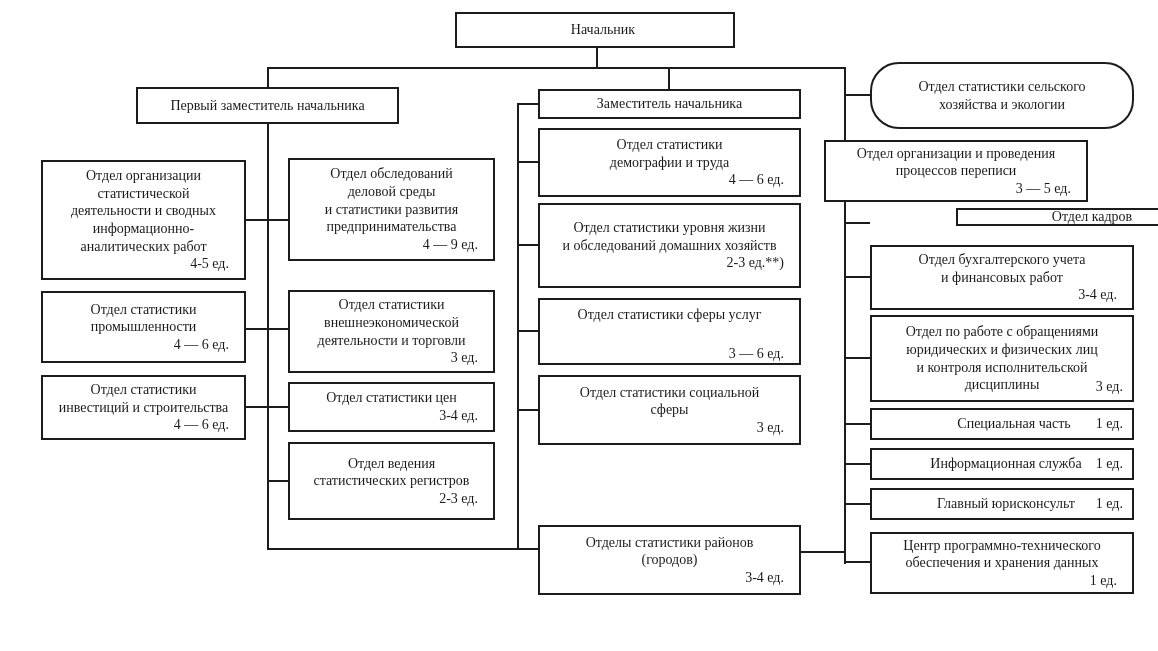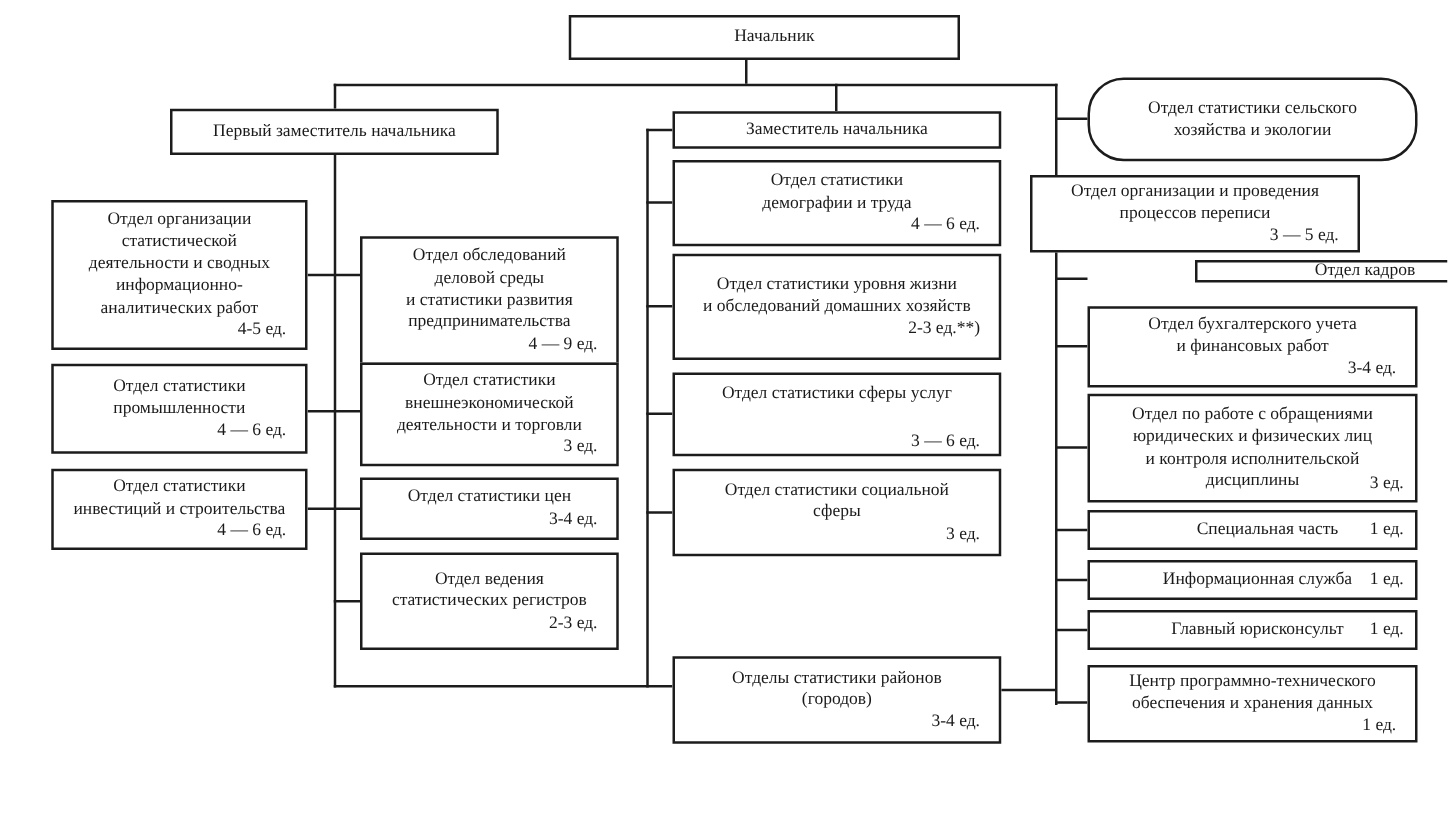--- a/index.html
+++ b/index.html
@@ -50,21 +50,21 @@
   <div class="line" style="left:844px;top:94px;width:26px;height:2px;"></div>
   <div class="line" style="left:844px;top:170px;width:26px;height:2px;"></div>
   <div class="line" style="left:844px;top:222px;width:26px;height:2px;"></div>
   <div class="line" style="left:844px;top:276px;width:26px;height:2px;"></div>
   <div class="line" style="left:844px;top:357px;width:26px;height:2px;"></div>
   <div class="line" style="left:844px;top:423px;width:26px;height:2px;"></div>
   <div class="line" style="left:844px;top:463px;width:26px;height:2px;"></div>
   <div class="line" style="left:844px;top:503px;width:26px;height:2px;"></div>
   <div class="line" style="left:844px;top:561px;width:26px;height:2px;"></div>
 
-  <div class="box" style="left:455px;top:12px;width:313px;height:36px;padding-left:16px;">
+  <div class="box" style="left:455px;top:12px;width:280px;height:36px;padding-left:16px;">
     <div class="title">Начальник</div>
   </div>
 
   <div class="box" style="left:136px;top:87px;width:263px;height:37px;justify-content:center;">
     <div class="title">Первый заместитель начальника</div>
   </div>
   <div class="box" style="left:538px;top:89px;width:263px;height:30px;">
     <div class="title">Заместитель начальника</div>
   </div>
 
@@ -80,21 +80,21 @@
     <div class="title">Отдел статистики
 промышленности</div>
     <div class="units">4 — 6 ед.</div>
   </div>
   <div class="box" style="left:41px;top:375px;width:205px;height:65px;">
     <div class="title">Отдел статистики
 инвестиций и строительства</div>
     <div class="units">4 — 6 ед.</div>
   </div>
 
-  <div class="box" style="left:288px;top:158px;width:207px;height:103px;margin-top:31px;">
+  <div class="box" style="left:288px;top:158px;width:207px;height:103px;">
     <div class="title">Отдел обследований
 деловой среды
 и статистики развития
 предпринимательства</div>
     <div class="units">4 — 9 ед.</div>
   </div>
   <div class="box" style="left:288px;top:290px;width:207px;height:83px;">
     <div class="title">Отдел статистики
 внешнеэкономической
 деятельности и торговли</div>

